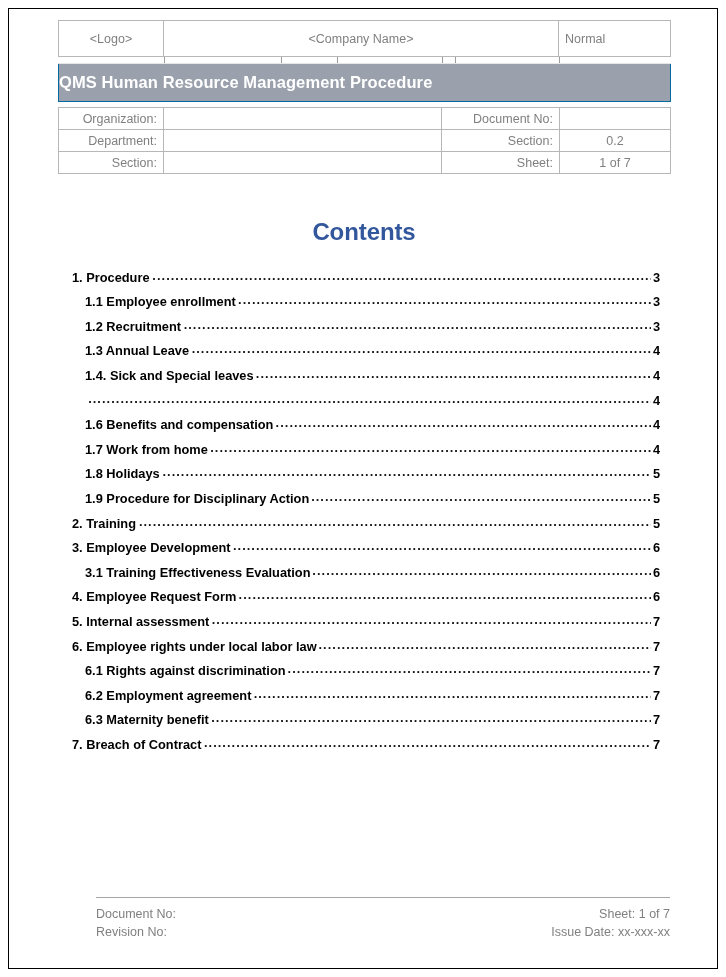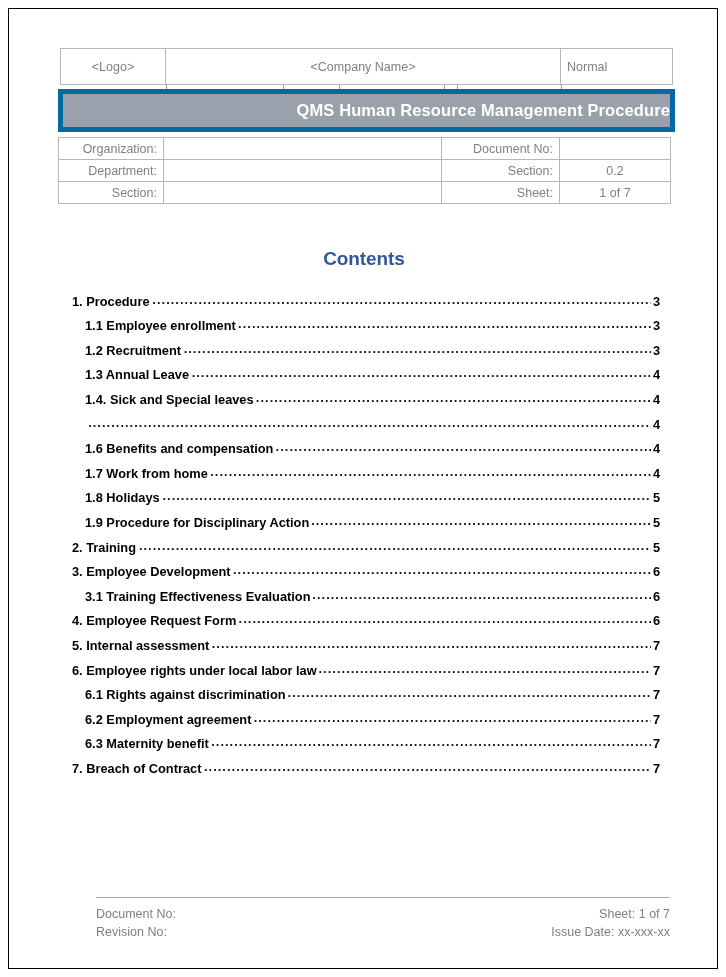--- a/index.html
+++ b/index.html
@@ -27,21 +27,21 @@
     top: 8px;
     width: 710px;
     height: 961px;
     border: 1px solid #000000;
     box-sizing: border-box;
     pointer-events: none;
   }
   #content {
     position: absolute;
     left: 58px;
-    top: 48px;
+    top: 20px;
     width: 612px;
   }
 
   
   table.hdr {
     border-collapse: collapse;
     width: 612px;
     table-layout: fixed;
   }
   table.hdr td {
@@ -81,23 +81,23 @@
     position: absolute;
     top: 0;
     bottom: 0;
     width: 0;
     border-left: 1px dashed #9c9c9c;
   }
 
   
   tr.title-row td {
     background: #9aa0ac;
-    border: 5px solid #0369a1;
+    border: 1px solid #0369a1;
     height: 38px;
-    text-align: right;
+    text-align: left;
     color: #ffffff;
     font-size: 16.5px;
     font-weight: bold;
     letter-spacing: 0.1px;
     padding: 0;
   }
 
   
   table.info {
     border-collapse: collapse;
@@ -128,21 +128,21 @@
   td.val-right {
     width: 111px;
     text-align: center;
   }
 
   
   h1.contents-title {
     margin: 0;
     padding: 0;
     text-align: center;
-    font-size: 19px;
+    font-size: 24px;
     font-weight: bold;
     color: #33579c;
     margin-top: 44px;
     letter-spacing: -0.1px;
   }
 
   ul.toc {
     list-style: none;
     margin: 0;
     padding: 0;

